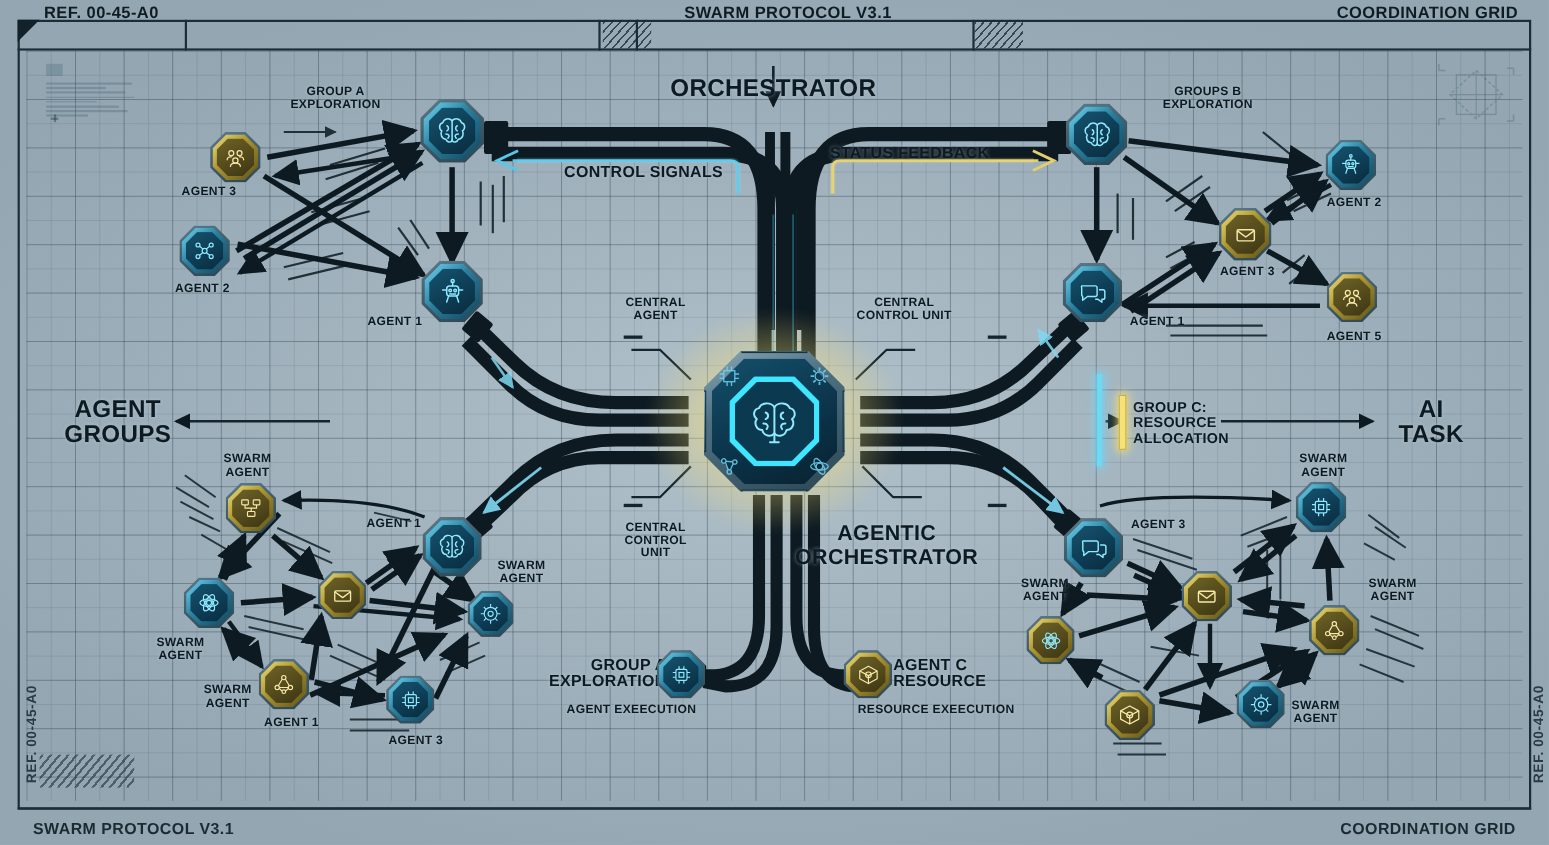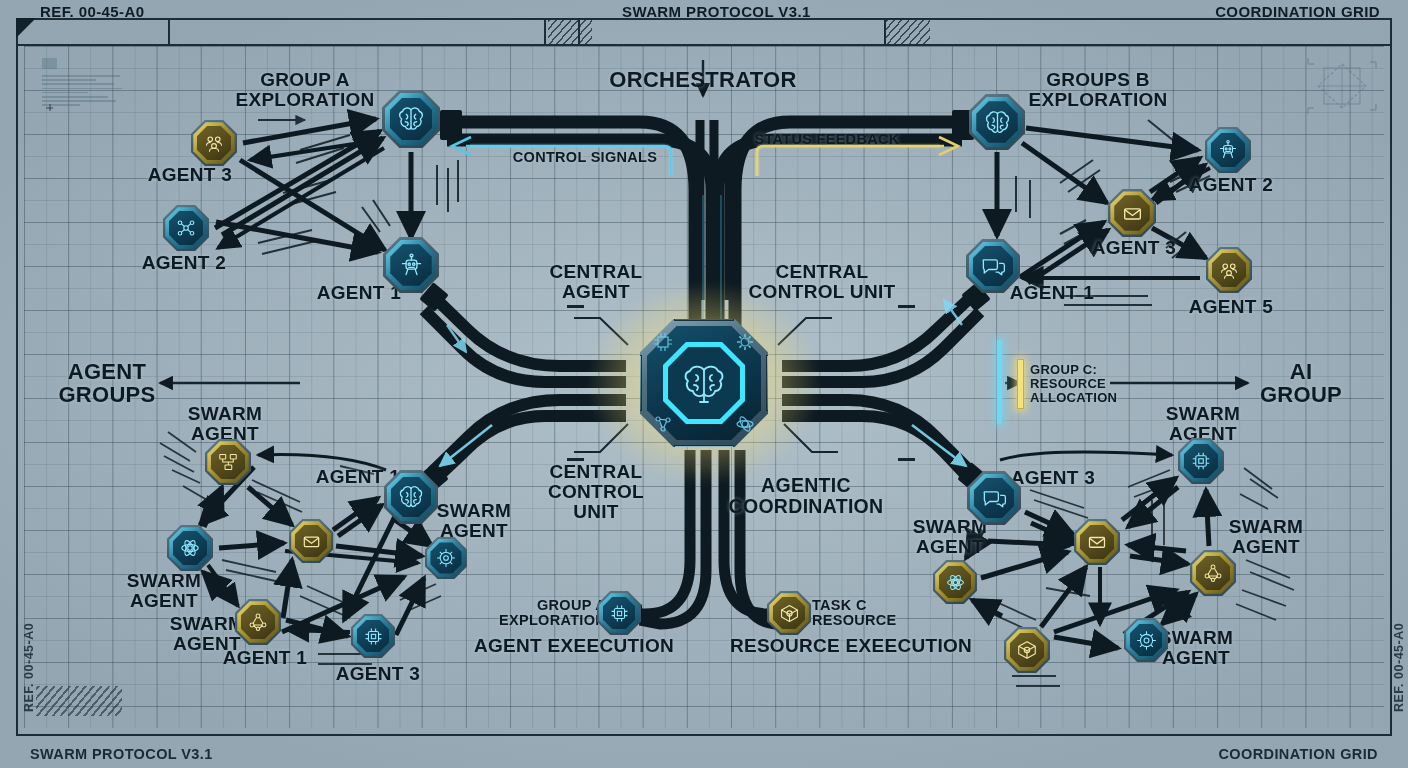--- a/index.html
+++ b/index.html
@@ -153,21 +153,21 @@
 
   
   .lbl{
     position:absolute; font-weight:bold; color:#0e1a22;
     letter-spacing:.3px; line-height:1.06; white-space:pre; text-align:center;
     transform:translate(-50%,-50%);
     text-shadow:0 0 4px rgba(190,210,220,.55);
   }
   .lbl.l{ text-align:left; }
   .lbl.r{ text-align:right; }
-  .s13{font-size:13px;} .s14{font-size:14.5px;} .s15{font-size:19px;} .s19{font-size:19.5px;} .s22{font-size:22px;}
+  .s13{font-size:13px;} .s14{font-size:14.5px;} .s15{font-size:11px;} .s19{font-size:19.5px;} .s22{font-size:22px;}
   .bigdash{ position:absolute; background:#16242d; height:3px; width:17px; }
   .ylw-bar{ position:absolute; width:7px; background:#f5e27a;
     border:1.4px solid #c9ae3a; box-shadow:0 0 9px 2px rgba(245,226,122,.8); }
   .cy-bar{ position:absolute; width:5px; background:#6fd8f5;
     box-shadow:0 0 9px 2px rgba(111,216,245,.75); }
 </style>
 </head>
 <body>
 
 <div id="stage">
@@ -515,48 +515,48 @@
 
   <div class="lbl s22" style="left:703px;top:80px;">ORCHESTRATOR</div>
   <div class="lbl s15" style="left:596px;top:282px;">CENTRAL
 AGENT</div>
   <div class="lbl s15" style="left:822px;top:282px;">CENTRAL
 CONTROL UNIT</div>
   <div class="lbl s15" style="left:596px;top:492px;">CENTRAL
 CONTROL
 UNIT</div>
   <div class="lbl s19" style="left:806px;top:496px;">AGENTIC
-COORDINATION</div>
+ORCHESTRATOR</div>
   <div class="bigdash" style="left:567px;top:305px;"></div>
   <div class="bigdash" style="left:898px;top:305px;"></div>
   <div class="bigdash" style="left:567px;top:458px;"></div>
   <div class="bigdash" style="left:898px;top:458px;"></div>
 
   <div class="lbl s14" style="left:585px;top:158px;">CONTROL SIGNALS</div>
   <div class="lbl s14" style="left:827px;top:140px;">STATUS FEEDBACK</div>
 
   <div class="lbl s22" style="left:107px;top:383px;">AGENT
 GROUPS</div>
   <div class="lbl s22" style="left:1301px;top:383px;">AI
-GROUP</div>
+TASK</div>
   <div class="lbl s13 l" style="left:1030px;top:384px;transform:translate(0,-50%);">GROUP C:
 RESOURCE
 ALLOCATION</div>
   <div class="ylw-bar" style="left:1017px;top:359px;height:50px;"></div>
   <div class="cy-bar" style="left:997px;top:340px;height:84px;"></div>
 
   <div class="lbl s15" style="left:305px;top:90px;">GROUP A
 EXPLORATION</div>
   <div class="lbl s15" style="left:1098px;top:90px;">GROUPS B
 EXPLORATION</div>
 
   <div class="lbl s14 r" style="left:606px;top:613px;transform:translate(-100%,-50%);">GROUP A
 EXPLORATION</div>
   <div class="lbl s15" style="left:574px;top:646px;">AGENT EXEECUTION</div>
-  <div class="lbl s14 l" style="left:812px;top:613px;transform:translate(0,-50%);">TASK C
+  <div class="lbl s14 l" style="left:812px;top:613px;transform:translate(0,-50%);">AGENT C
 RESOURCE</div>
   <div class="lbl s15" style="left:851px;top:646px;">RESOURCE EXEECUTION</div>
 
   <div class="lbl s15" style="left:190px;top:175px;">AGENT 3</div>
   <div class="lbl s15" style="left:184px;top:263px;">AGENT 2</div>
   <div class="lbl s15" style="left:359px;top:293px;">AGENT 1</div>
 
   <div class="lbl s15" style="left:1231px;top:185px;">AGENT 2</div>
   <div class="lbl s15" style="left:1134px;top:248px;">AGENT 3</div>
   <div class="lbl s15" style="left:1231px;top:307px;">AGENT 5</div>

